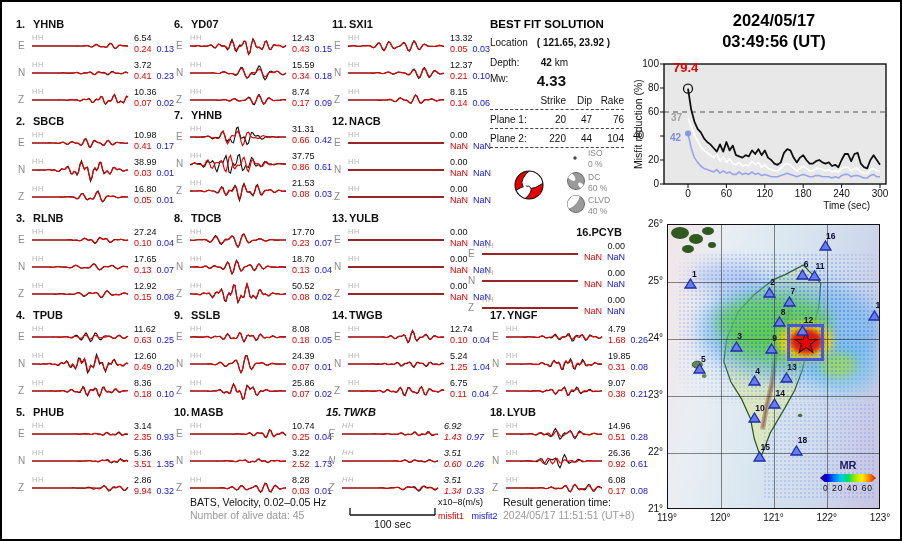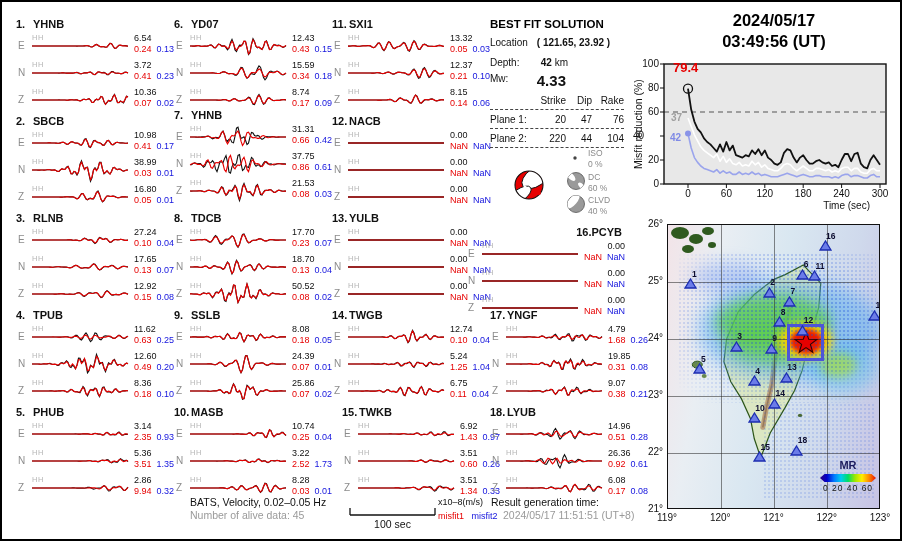--- a/index.html
+++ b/index.html
@@ -471,21 +471,21 @@
         <div class="trace" style="top:68px">
           <span class="ch">Z</span>
           <span class="hh">HH</span>
           <svg class="tsvg" width="102" height="26" viewBox="0 0 102 26">
             <path d="M2.0 13.0L3.5 13.0L5.0 13.0L6.5 13.0L8.0 13.0L9.5 13.0L11.0 13.0L12.5 13.0L14.0 13.0L15.5 13.1L17.0 13.1L18.5 13.0L20.0 12.9L21.5 12.9L23.0 13.0L24.5 13.1L26.0 13.1L27.5 13.1L29.0 13.1L30.5 13.0L32.0 12.6L33.5 12.3L35.0 12.9L36.5 14.0L38.0 14.2L39.5 13.0L41.0 11.7L42.5 11.8L44.0 13.0L45.5 13.6L47.0 13.5L48.5 13.8L50.0 14.4L51.5 13.4L53.0 10.7L54.5 9.3L56.0 12.2L57.5 16.8L59.0 17.7L60.5 13.5L62.0 9.4L63.5 9.7L65.0 12.5L66.5 13.9L68.0 13.7L69.5 14.4L71.0 15.6L72.5 14.1L74.0 10.2L75.5 8.4L77.0 11.6L78.5 16.3L80.0 17.1L81.5 13.8L83.0 10.9L84.5 11.0L86.0 12.6L87.5 13.2L89.0 13.2L90.5 13.6L92.0 14.1L93.5 13.6L95.0 12.2L96.5 11.7L98.0 12.5" fill="none" stroke="#101010" stroke-width="1.1"></path>
             <path d="M2.0 13.0L3.5 13.0L5.0 13.0L6.5 13.0L8.0 13.0L9.5 13.0L11.0 13.0L12.5 13.0L14.0 13.0L15.5 13.1L17.0 13.1L18.5 13.0L20.0 12.9L21.5 12.9L23.0 13.0L24.5 13.1L26.0 13.1L27.5 13.1L29.0 13.1L30.5 13.0L32.0 12.6L33.5 12.5L35.0 13.0L36.5 13.9L38.0 14.0L39.5 12.9L41.0 11.8L42.5 12.1L44.0 13.2L45.5 13.6L47.0 13.2L48.5 13.4L50.0 14.3L51.5 13.8L53.0 11.3L54.5 9.6L56.0 11.7L57.5 16.0L59.0 17.4L60.5 14.1L62.0 10.1L63.5 9.7L65.0 11.9L66.5 13.6L68.0 14.1L69.5 14.8L71.0 15.4L72.5 13.6L74.0 10.1L75.5 8.9L77.0 12.1L78.5 16.2L80.0 16.5L81.5 13.5L83.0 11.0L84.5 11.3L86.0 12.7L87.5 13.3L89.0 13.1L90.5 13.5L92.0 13.9L93.5 13.5L95.0 12.3L96.5 11.9L98.0 12.6" fill="none" stroke="#e60000" stroke-width="1.15"></path>
           </svg>
           <span class="vals"><span class="amp">6.75</span><br><span class="m1">0.11</span><span class="m2">0.04</span></span>
         </div>
       </div>
-      <div class="station" style="left: 340px; top: 404px;">
+      <div class="station" style="left: 324px; top: 404px; font-style: italic;">
         <div class="st-title"><span class="st-num">15.</span><span>TWKB</span></div>
         <div class="trace" style="top:14px">
           <span class="ch">E</span>
           <span class="hh">HH</span>
           <svg class="tsvg" width="102" height="26" viewBox="0 0 102 26">
             <path d="M2.0 13.0L3.5 13.0L5.0 13.0L6.5 13.0L8.0 13.0L9.5 13.0L11.0 13.0L12.5 13.0L14.0 13.0L15.5 13.0L17.0 13.0L18.5 13.0L20.0 13.0L21.5 13.0L23.0 13.0L24.5 13.0L26.0 13.0L27.5 13.0L29.0 13.0L30.5 13.0L32.0 13.0L33.5 12.9L35.0 12.9L36.5 13.0L38.0 13.0L39.5 13.0L41.0 13.0L42.5 13.1L44.0 13.1L45.5 12.9L47.0 12.7L48.5 12.7L50.0 13.0L51.5 13.3L53.0 13.2L54.5 13.1L56.0 13.3L57.5 13.4L59.0 12.8L60.5 12.0L62.0 12.0L63.5 13.0L65.0 13.9L66.5 13.7L68.0 13.3L69.5 13.5L71.0 13.7L72.5 12.6L74.0 11.1L75.5 11.1L77.0 13.0L78.5 14.6L80.0 14.3L81.5 13.4L83.0 13.5L84.5 13.7L86.0 12.6L87.5 10.9L89.0 10.9L90.5 12.9L92.0 14.6L93.5 14.3L95.0 13.4L96.5 13.2L98.0 13.4" fill="none" stroke="#101010" stroke-width="1.1"></path>
             <path d="M2.0 13.0L3.5 13.0L5.0 13.0L6.5 13.0L8.0 13.0L9.5 13.0L11.0 13.0L12.5 13.0L14.0 13.0L15.5 13.0L17.0 13.0L18.5 13.0L20.0 13.0L21.5 13.0L23.0 13.0L24.5 13.0L26.0 13.0L27.5 13.0L29.0 13.0L30.5 13.0L32.0 13.0L33.5 13.0L35.0 12.9L36.5 13.0L38.0 13.0L39.5 13.0L41.0 13.1L42.5 13.1L44.0 13.1L45.5 12.9L47.0 12.7L48.5 12.8L50.0 13.0L51.5 13.2L53.0 13.2L54.5 13.2L56.0 13.3L57.5 13.2L59.0 12.6L60.5 12.0L62.0 12.3L63.5 13.3L65.0 13.9L66.5 13.5L68.0 13.0L69.5 13.2L71.0 13.5L72.5 12.8L74.0 11.6L75.5 11.7L77.0 13.2L78.5 14.4L80.0 13.9L81.5 12.8L83.0 12.9L84.5 13.5L86.0 13.2L87.5 12.0L89.0 11.6L90.5 12.6L92.0 13.7L93.5 13.8L95.0 13.4L96.5 13.3L98.0 13.4" fill="none" stroke="#e60000" stroke-width="1.15"></path>
           </svg>
           <span class="vals"><span class="amp">6.92</span><br><span class="m1">1.43</span><span class="m2">0.97</span></span>
         </div>
@@ -871,16 +871,16 @@
     <line x1="1" y1="8" x2="86" y2="8" stroke="#111" stroke-width="1.3"></line>
     <line x1="1" y1="1" x2="1" y2="8" stroke="#111" stroke-width="1.3"></line>
     <line x1="86" y1="1" x2="86" y2="8" stroke="#111" stroke-width="1.3"></line>
   </svg>
   <div class="ft" style="left:347px;top:516px;width:87px;text-align:center">100 sec</div>
   <div class="ft-small" style="left:436px;top:495px">x10–8(m/s)</div>
   <div class="ft-small" style="left:436px;top:509px">
     <span class="m1">misfit1</span>
     <span class="m2">misfit2</span>
   </div>
-  <div class="ft" style="left:489px;top:494px">Result generation time:</div>
+  <div class="ft" style="left:501px;top:494px">Result generation time:</div>
   <div class="ft gray" style="left:501px;top:507px">2024/05/17 11:51:51  (UT+8)</div>
 
 </div>
 
 </body></html>

